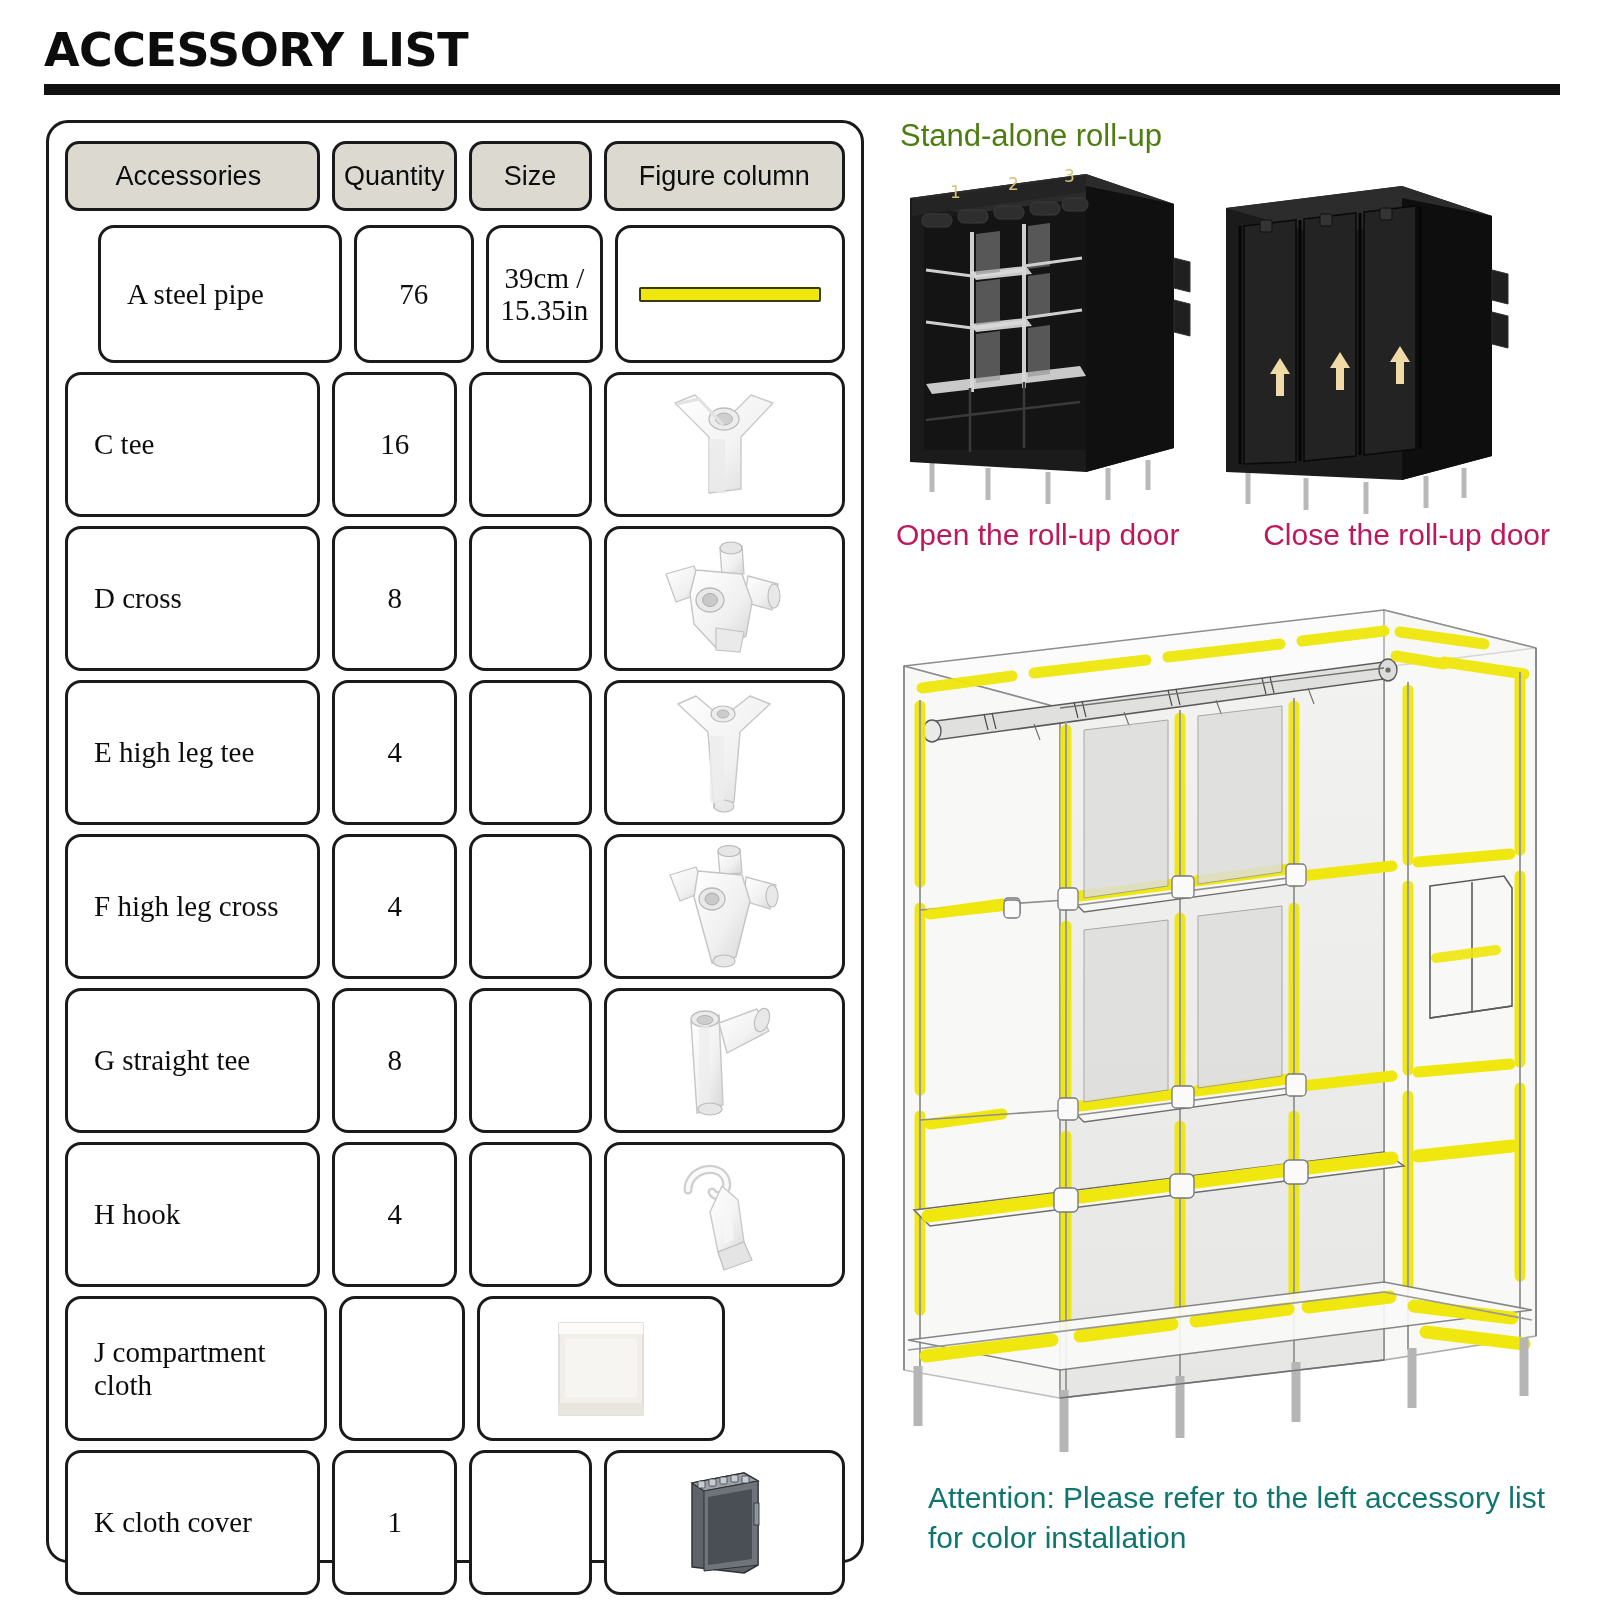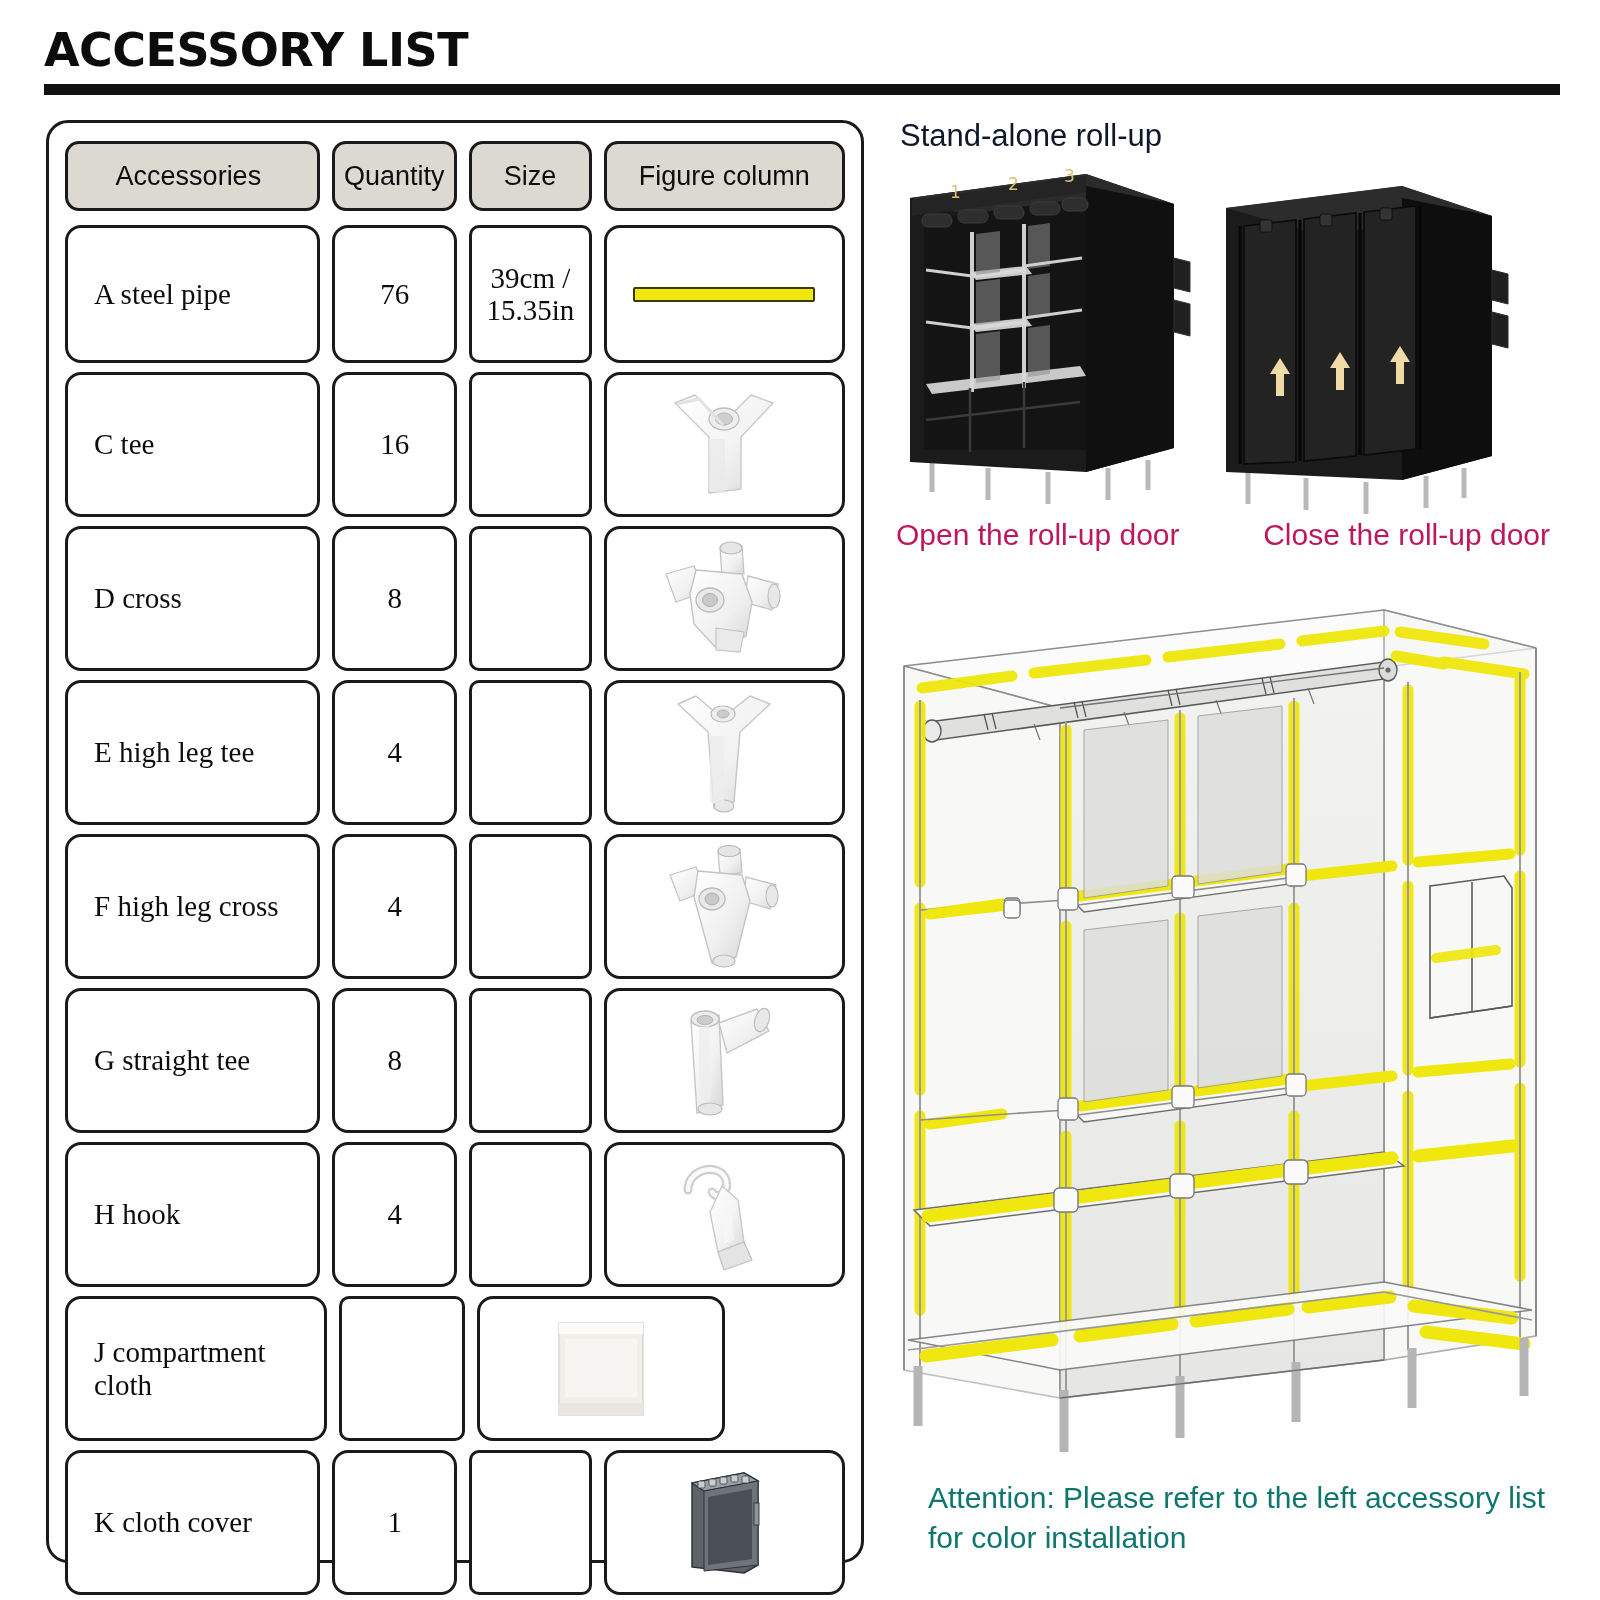--- a/index.html
+++ b/index.html
@@ -45,50 +45,50 @@
     display: flex; align-items: center; justify-content: center;
     font-family: "Liberation Serif", serif;
     font-size: 29px; color: #0d0d0d;
     text-align: right;
     padding: 4px 8px;
     position: relative;
     overflow: hidden;
   }
   .c-acc  { width: 262px; justify-content: flex-start; padding-left: 26px; text-align: left; }
   .c-qty  { width: 128px; }
-  .c-size { width: 126px; flex-direction: column; line-height: 1.12; border-radius: 10px; }
+  .c-size { width: 126px; flex-direction: column; line-height: 1.12; }
   .c-fig  { width: 248px; }
 
   .hrow .cell {
     background: #dcd9d0;
     font-family: "Liberation Sans", sans-serif;
     font-size: 27px;
     height: 70px;
     border-width: 3px;
     border-radius: 14px;
   }
   .hrow .c-acc { justify-content: center; padding-left: 0; text-align: center; }
   .hrow { margin-bottom: 14px; }
 
-  .r-tall { height: 138px; }
+  .r-tall { height: 138px; margin-left: 33px; }
   .r-std  { height: 145px; }
 
   
   .fig-pipe {
     width: 182px; height: 15px;
     background: #efe70d;
     border: 2px solid #3a3a08;
     border-radius: 2px;
   }
   .fig-svg { display:block; }
 
   
   .right-col { position: absolute; left: 890px; top: 118px; width: 660px; }
   .sa-label {
-    font-size: 31px; color: #0f172a;
+    font-size: 31px; color: #4d7c0f;
     font-family: "Liberation Sans", sans-serif;
     margin-left: 10px;
   }
   .wardrobe-row { position: relative; width: 660px; height: 350px; margin-top: 8px; }
   .cap-row {
     display: flex; width: 660px; margin-top: 6px;
     font-size: 30px; color: #be185d;
   }
   .cap-row .cap { flex: 1; text-align: center; }
   .cap-row .cap.left { text-align: left; padding-left: 6px; }

